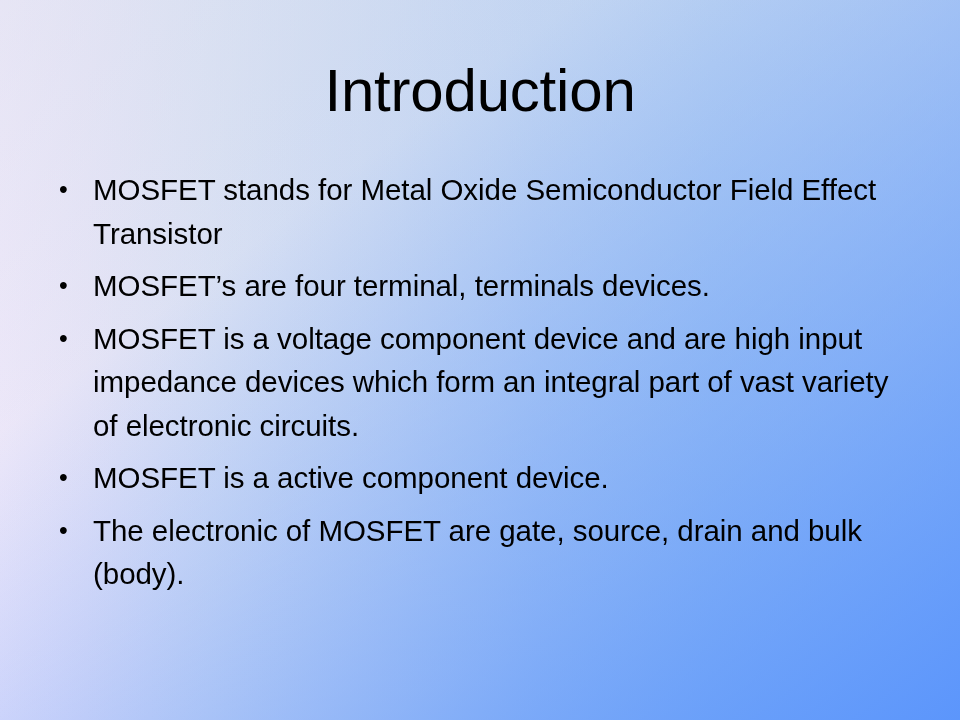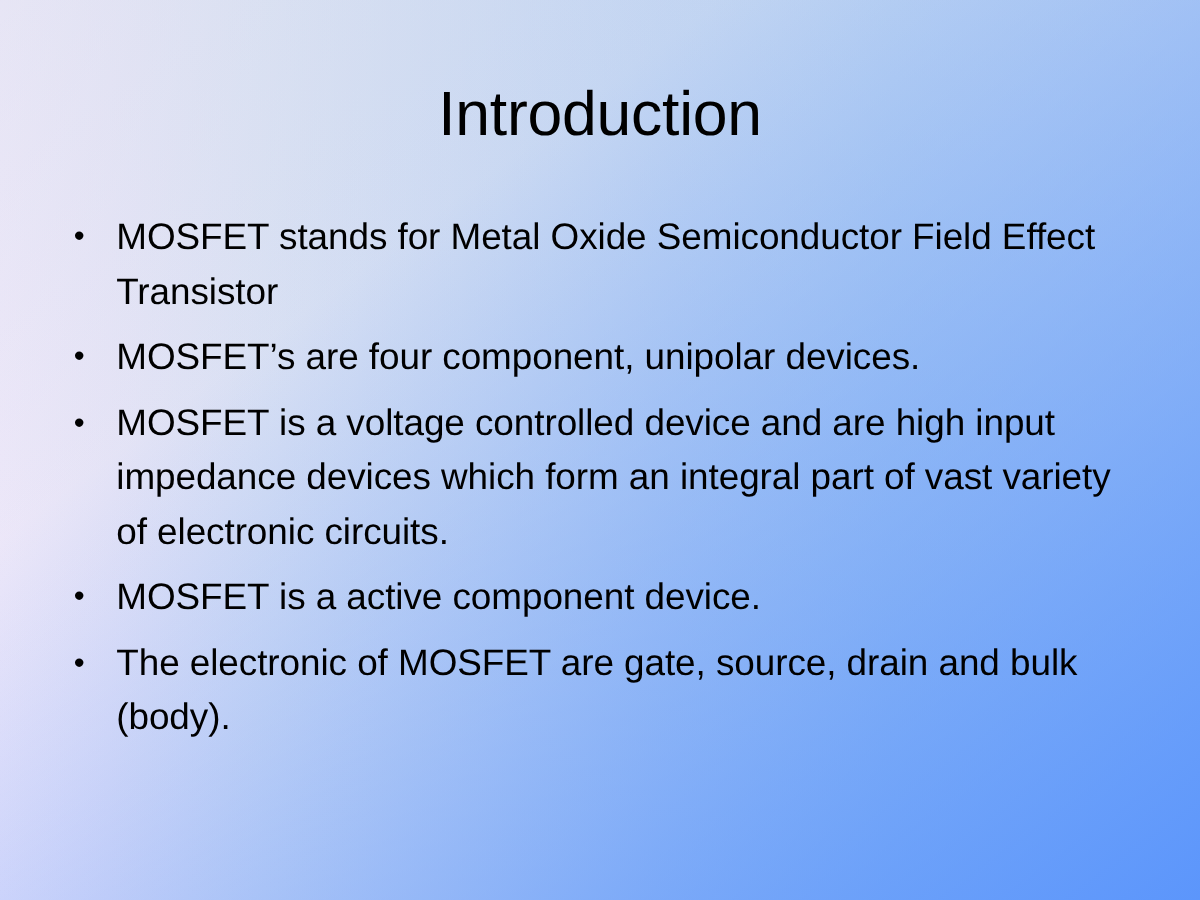--- a/index.html
+++ b/index.html
@@ -36,21 +36,21 @@
     font-family: "Liberation Sans", "DejaVu Sans", sans-serif;
     -webkit-font-smoothing: antialiased;
   }
 
   #slide-title {
     position: absolute;
     left: 0;
     top: 58px;
     width: 960px;
     text-align: center;
-    font-size: 50px;
+    font-size: 60px;
     line-height: 66px;
     font-weight: 400;
     color: #000000;
     letter-spacing: -0.2px;
     white-space: nowrap;
   }
 
   #body-list {
     position: absolute;
     left: 48px;
@@ -100,26 +100,26 @@
 
   <ul id="body-list">
 
     <li class="bullet-item">
       <span class="bullet-marker">•</span>
       <span class="bullet-text">MOSFET stands for Metal Oxide Semiconductor Field Effect Transistor</span>
     </li>
 
     <li class="bullet-item">
       <span class="bullet-marker">•</span>
-      <span class="bullet-text">MOSFET’s are four component, unipolar devices.</span>
+      <span class="bullet-text">MOSFET’s are four terminal, terminals devices.</span>
     </li>
 
     <li class="bullet-item">
       <span class="bullet-marker">•</span>
-      <span class="bullet-text">MOSFET is a voltage controlled device and are high input impedance devices which form an integral part of vast variety of electronic circuits.</span>
+      <span class="bullet-text">MOSFET is a voltage component device and are high input impedance devices which form an integral part of vast variety of electronic circuits.</span>
     </li>
 
     <li class="bullet-item">
       <span class="bullet-marker">•</span>
       <span class="bullet-text">MOSFET is a active component device.</span>
     </li>
 
     <li class="bullet-item">
       <span class="bullet-marker">•</span>
       <span class="bullet-text">The electronic of MOSFET are gate, source, drain and bulk (body).</span>

